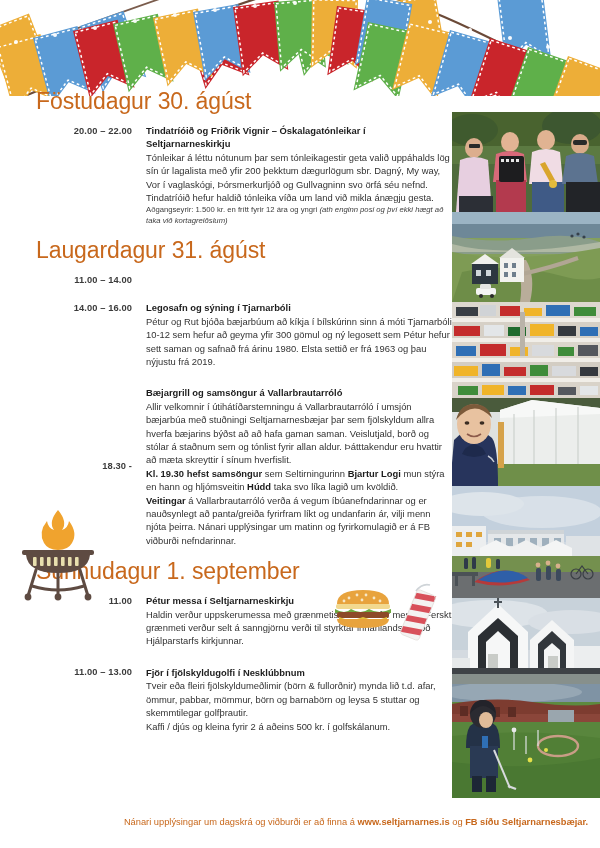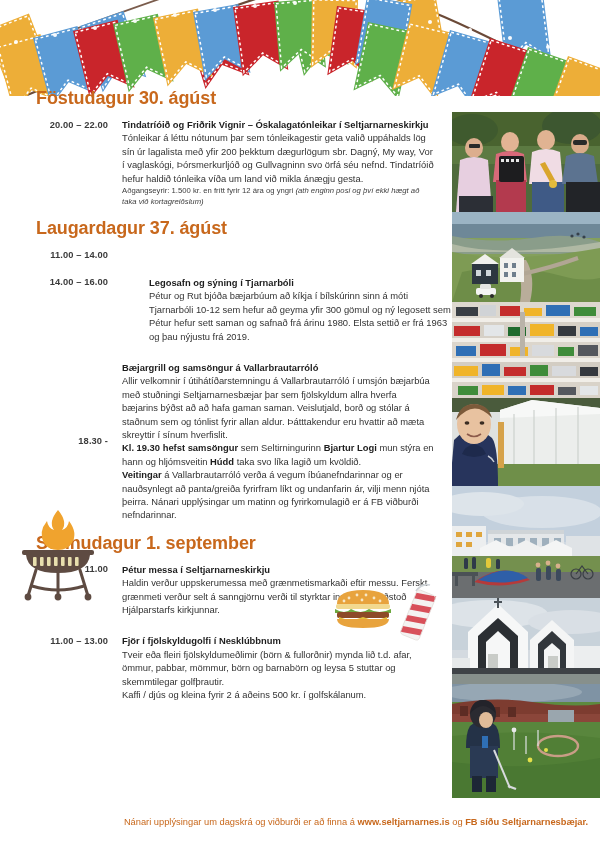--- a/index.html
+++ b/index.html
@@ -20,41 +20,42 @@
 
   
   .photo-col{position:absolute;left:452px;top:112px;width:148px;}
   .photo{width:148px;display:block;position:relative;overflow:hidden;}
   .photo svg{display:block;width:100%;height:100%;}
 
   
   .content{position:absolute;left:0;top:88px;width:452px;}
 
   h2.day{
-    font-size:18px;
-    font-weight:bold;
+    font-size:23px;
+    font-weight:normal;
     color:#C8681C;
     margin:0 0 9px 36px;
     letter-spacing:-0.1px;
   }
   .day-laugardagur{margin-top:20px;}
   .day-sunnudagur{margin-top:22px;}
 
   .event{display:flex;margin:0 0 11px 0;}
   .time{
     width:108px;
     min-width:108px;
     text-align:right;
     padding-right:0;
     font-size:9.3px;
     font-weight:bold;
     color:#3b3b3b;
     line-height:13.4px;
     padding-top:0.5px;
     letter-spacing:0.1px;
+    padding-left:24px;
   }
   .body{
     margin-left:14px;
     width:312px;
     font-size:9.4px;
     line-height:13.4px;
     color:#333333;
   }
   .body .title{font-weight:bold;color:#1d1d1d;}
   .body p{margin:0;}
@@ -549,27 +550,27 @@
         <p>
           <span class="title">Tindatríóið og Friðrik Vignir – Óskalagatónleikar í Seltjarnarneskirkju</span><br>
           <span>Tónleikar á léttu nótunum þar sem tónleikagestir geta valið uppáhalds lög sín úr lagalista með yfir 200 þekktum dægurlögum sbr. Dagný, My way, Vor í vaglaskógi, Þórsmerkurljóð og Gullvagninn svo örfá séu nefnd. Tindatríóið hefur haldið tónleika víða um land við mikla ánægju gesta.</span>
         </p>
         <p class="fineprint">
           <span>Aðgangseyrir: 1.500 kr. en frítt fyrir 12 ára og yngri </span><span class="ital">(ath enginn posi og því ekki hægt að taka við kortagreiðslum)</span>
         </p>
       </div>
     </div>
 
-    <h2 class="day day-laugardagur">Laugardagur 37. ágúst</h2>
+    <h2 class="day day-laugardagur">Laugardagur 31. ágúst</h2>
 
     <div class="event">
       <div class="time">11.00 – 14.00</div>
     </div>
 
-    <div class="event" style="margin-top:14px;gap:27px;">
+    <div class="event" style="margin-top:14px;">
       <div class="time">14.00 – 16.00</div>
       <div class="body">
         <p>
           <span class="title">Legosafn og sýning í Tjarnarbóli</span><br>
           <span>Pétur og Rut bjóða bæjarbúum að kíkja í bílskúrinn sinn á móti Tjarnarbóli 10-12 sem hefur að geyma yfir 300 gömul og ný legosett sem Pétur hefur sett saman og safnað frá árinu 1980. Elsta settið er frá 1963 og þau nýjustu frá 2019.</span>
         </p>
       </div>
     </div>
 
     <div class="event" style="margin-top:18px;align-items:center;">

